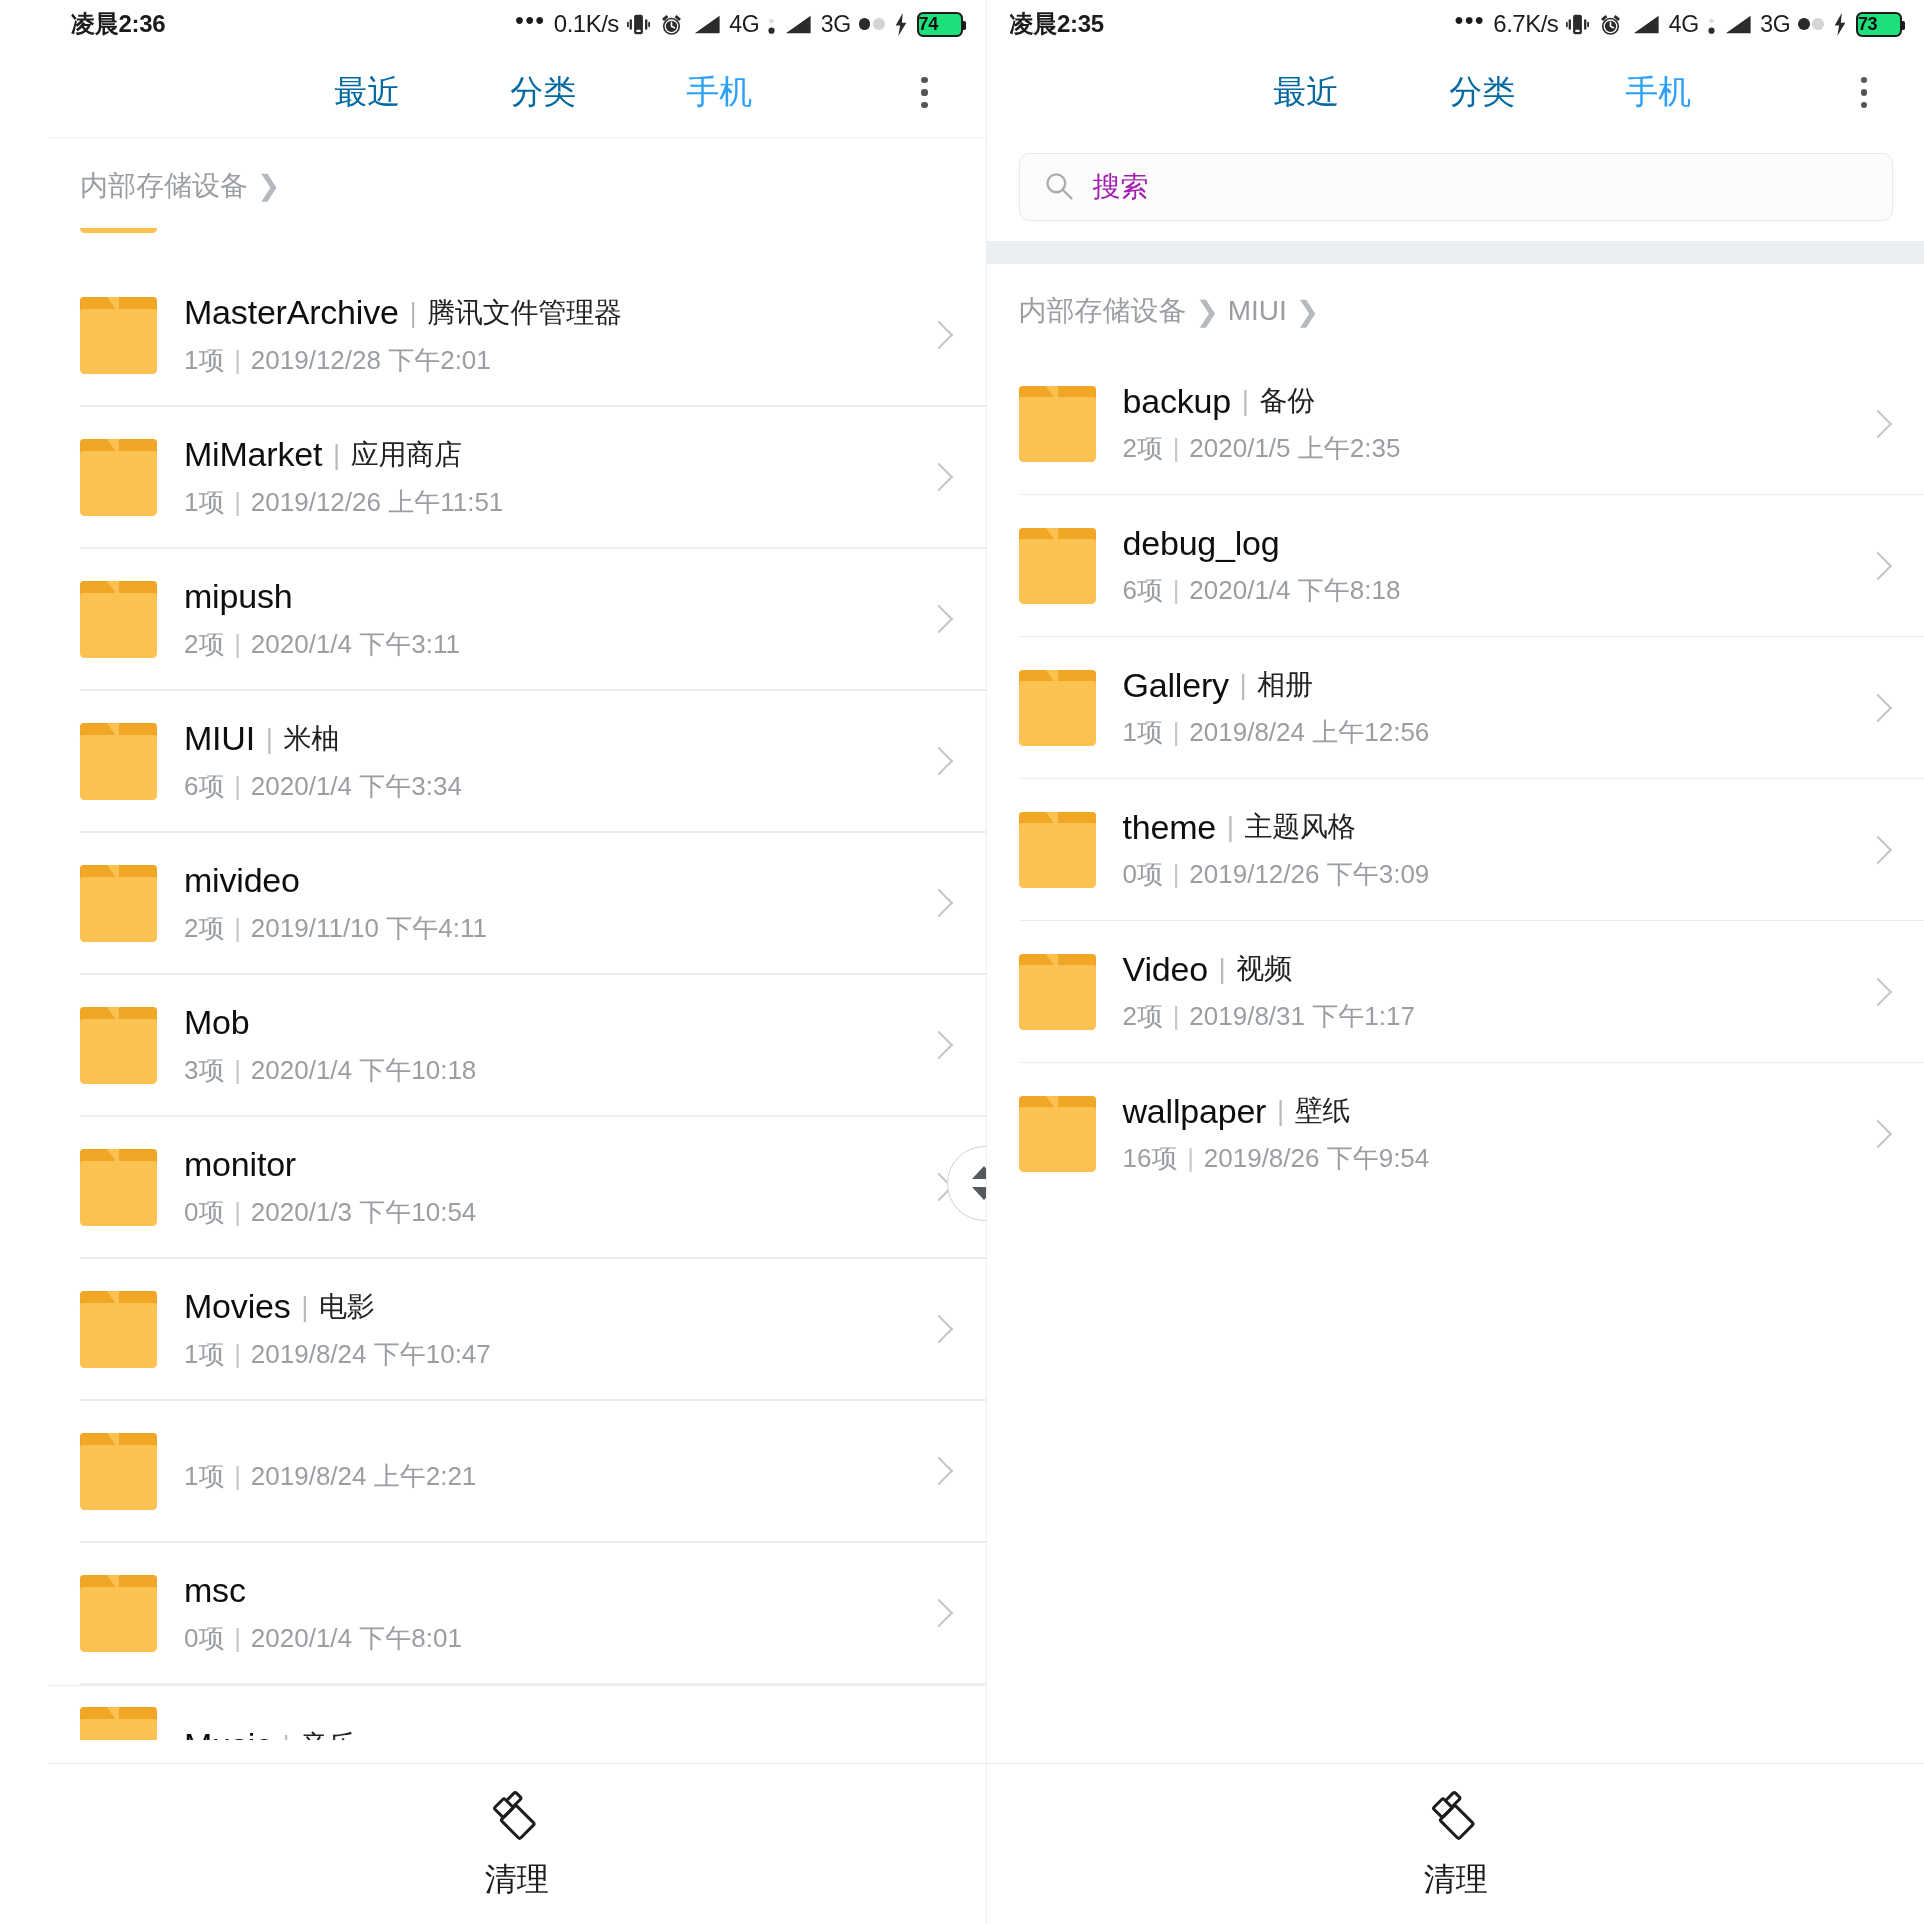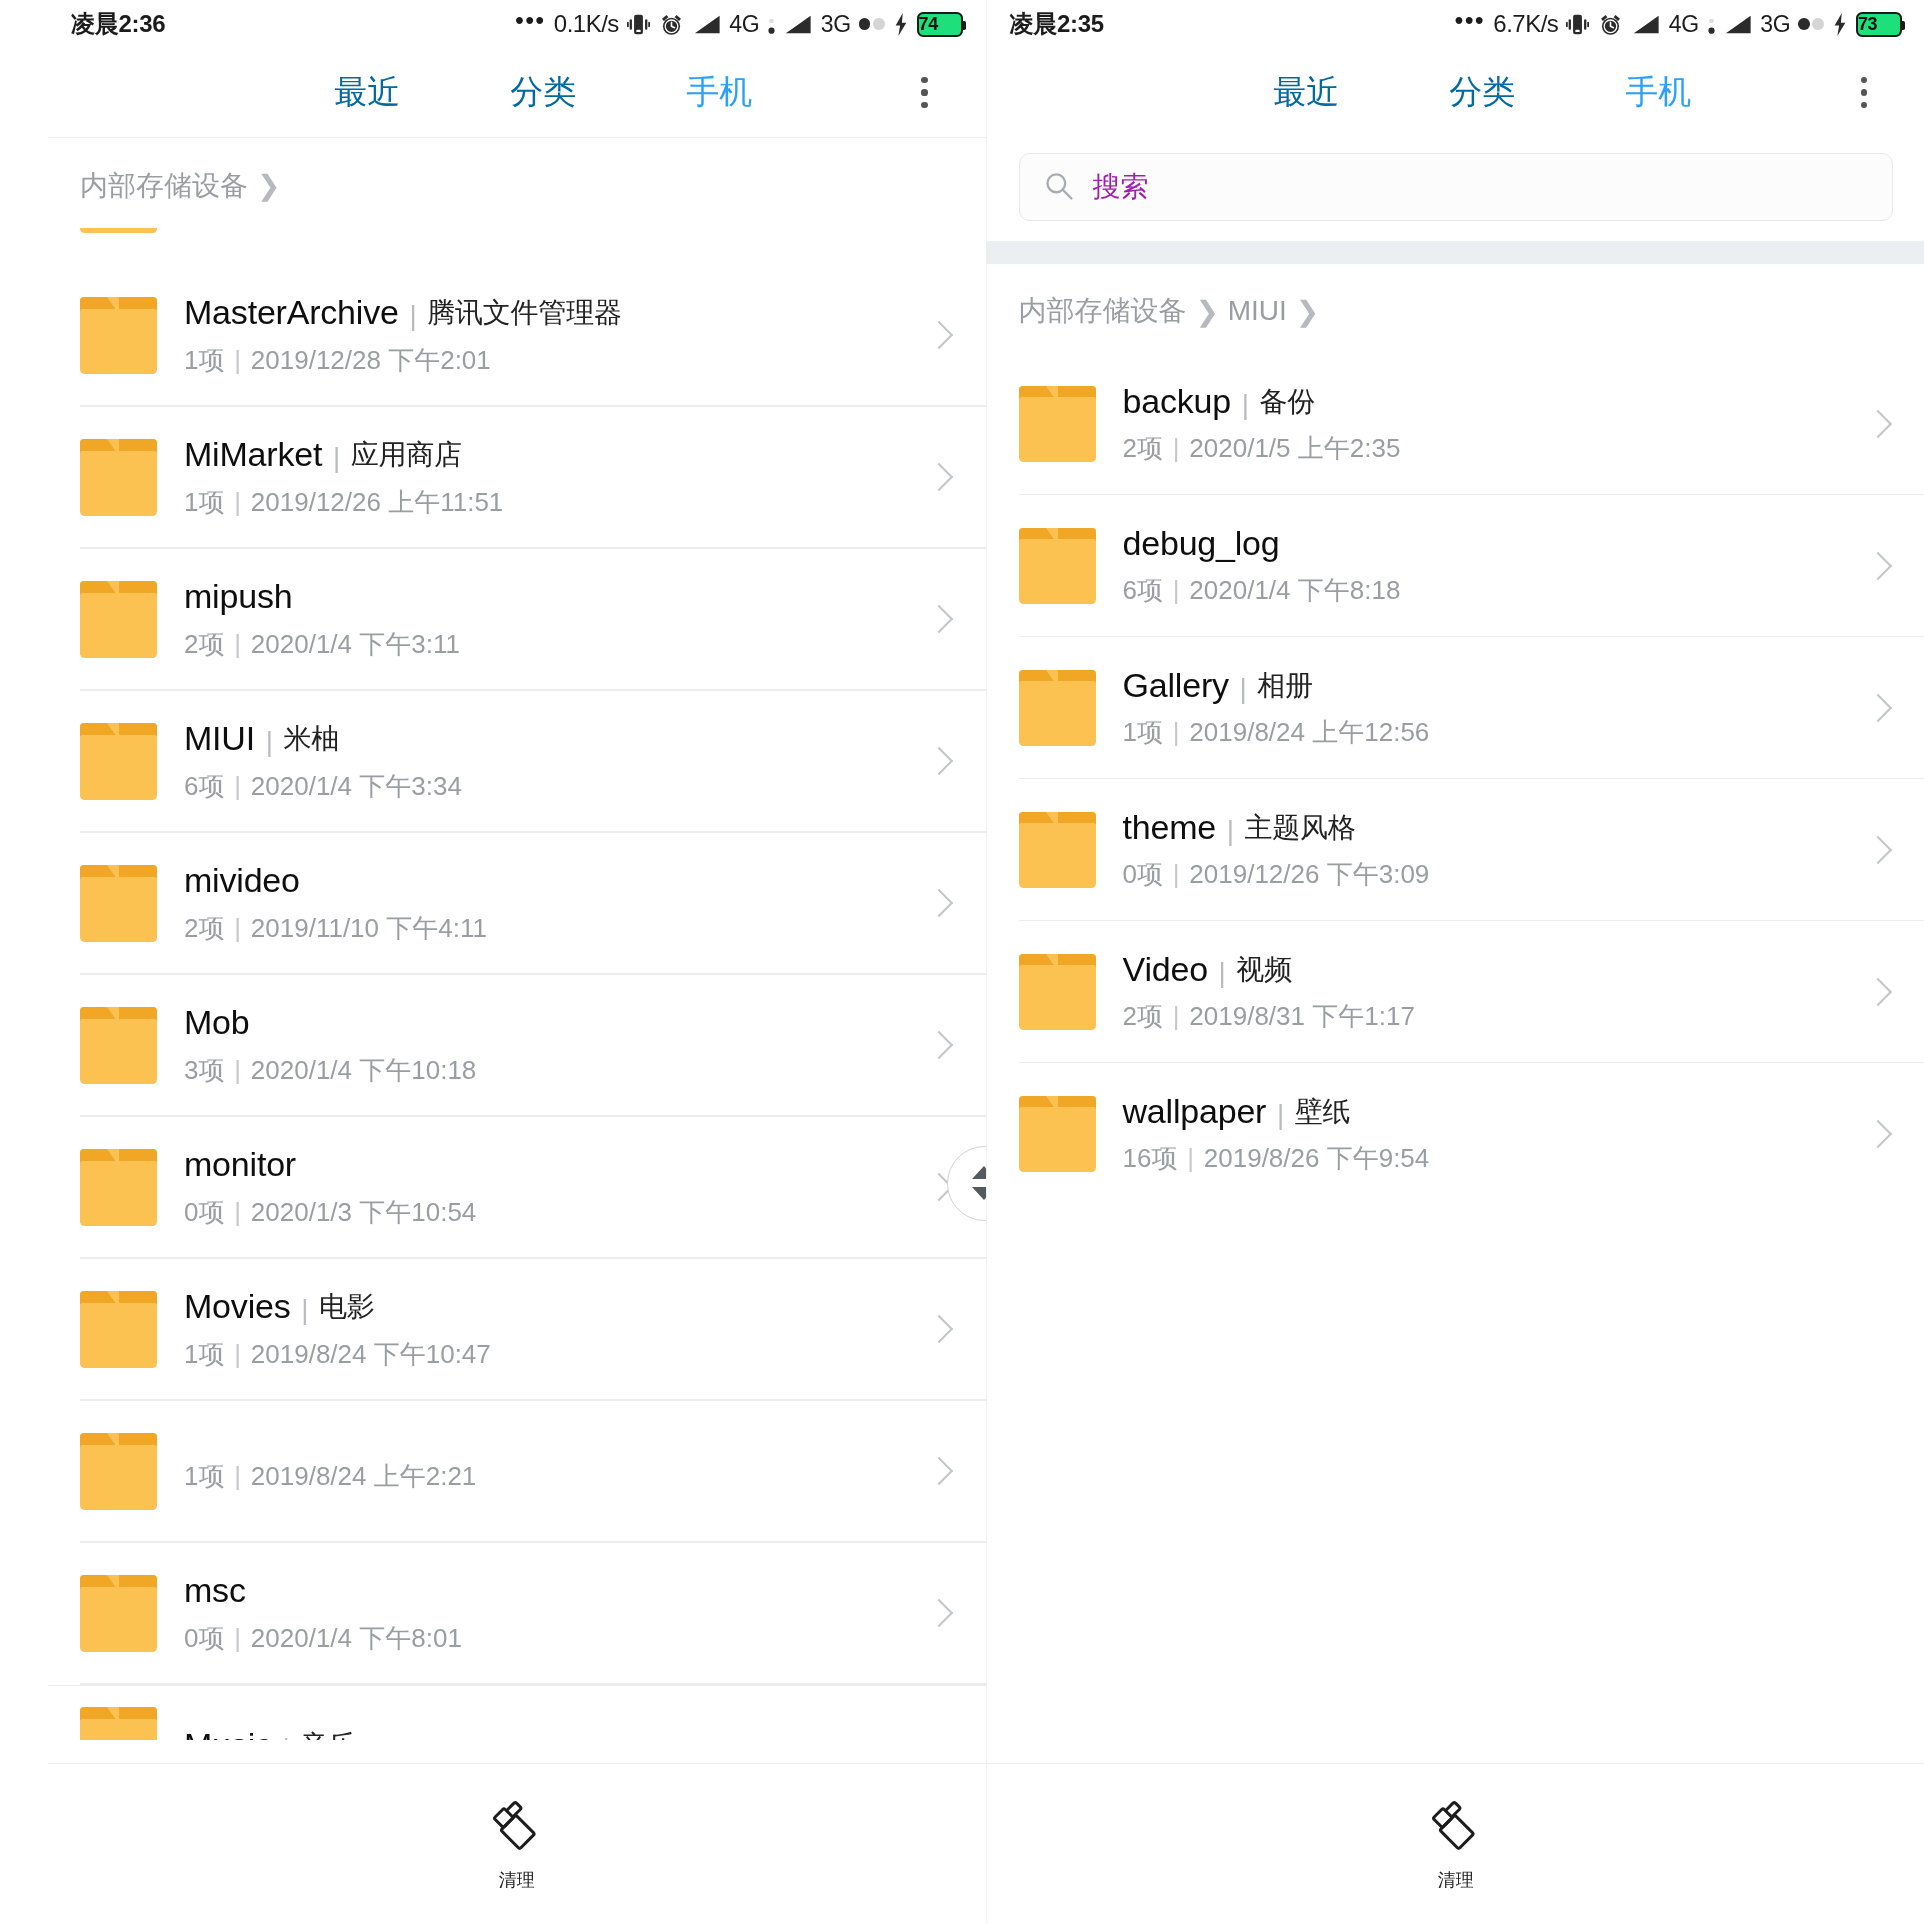--- a/index.html
+++ b/index.html
@@ -169,21 +169,21 @@
     background: #fbc251;
     border-radius: 2.7px 2.7px 4.5px 4.5px;
   }
   .rowtext { flex: 1; min-width: 0; }
   .rowtitle {
     font-size: 34px;
     color: #0e0e0e;
     font-weight: 500;
     letter-spacing: -0.2px;
     white-space: nowrap;
-    display: flex; align-items: flex-end;
+    display: flex; align-items: center;
   }
   .rowtitle .bar { color: #b9bcbf; font-weight: 300; margin: 0 10.7px; font-size: 28px; }
   .rowtitle .cn { font-size: 28px; color: #222; font-weight: 400; }
   .rowsub {
     margin-top: 10.7px;
     font-size: 26px;
     color: #9a9ea3;
     white-space: nowrap;
     display: flex; align-items: baseline;
   }
@@ -261,21 +261,21 @@
     background: #ffffff;
     border-top: 1.8px solid #ececec;
     display: flex;
     align-items: center;
     justify-content: center;
   }
   .bottom-item {
     display: flex; flex-direction: column;
     align-items: center; gap: 12.5px;
   }
-  .bottom-label { font-size: 18px; color: #1d1d1d; }
+  .bottom-label { font-size: 32px; color: #1d1d1d; }
 
   .content-area { position: relative; height: 1645px; overflow: hidden; }
 </style>
 </head>
 <body>
 
 <div class="screen">
 
   <div class="panel left">
 

